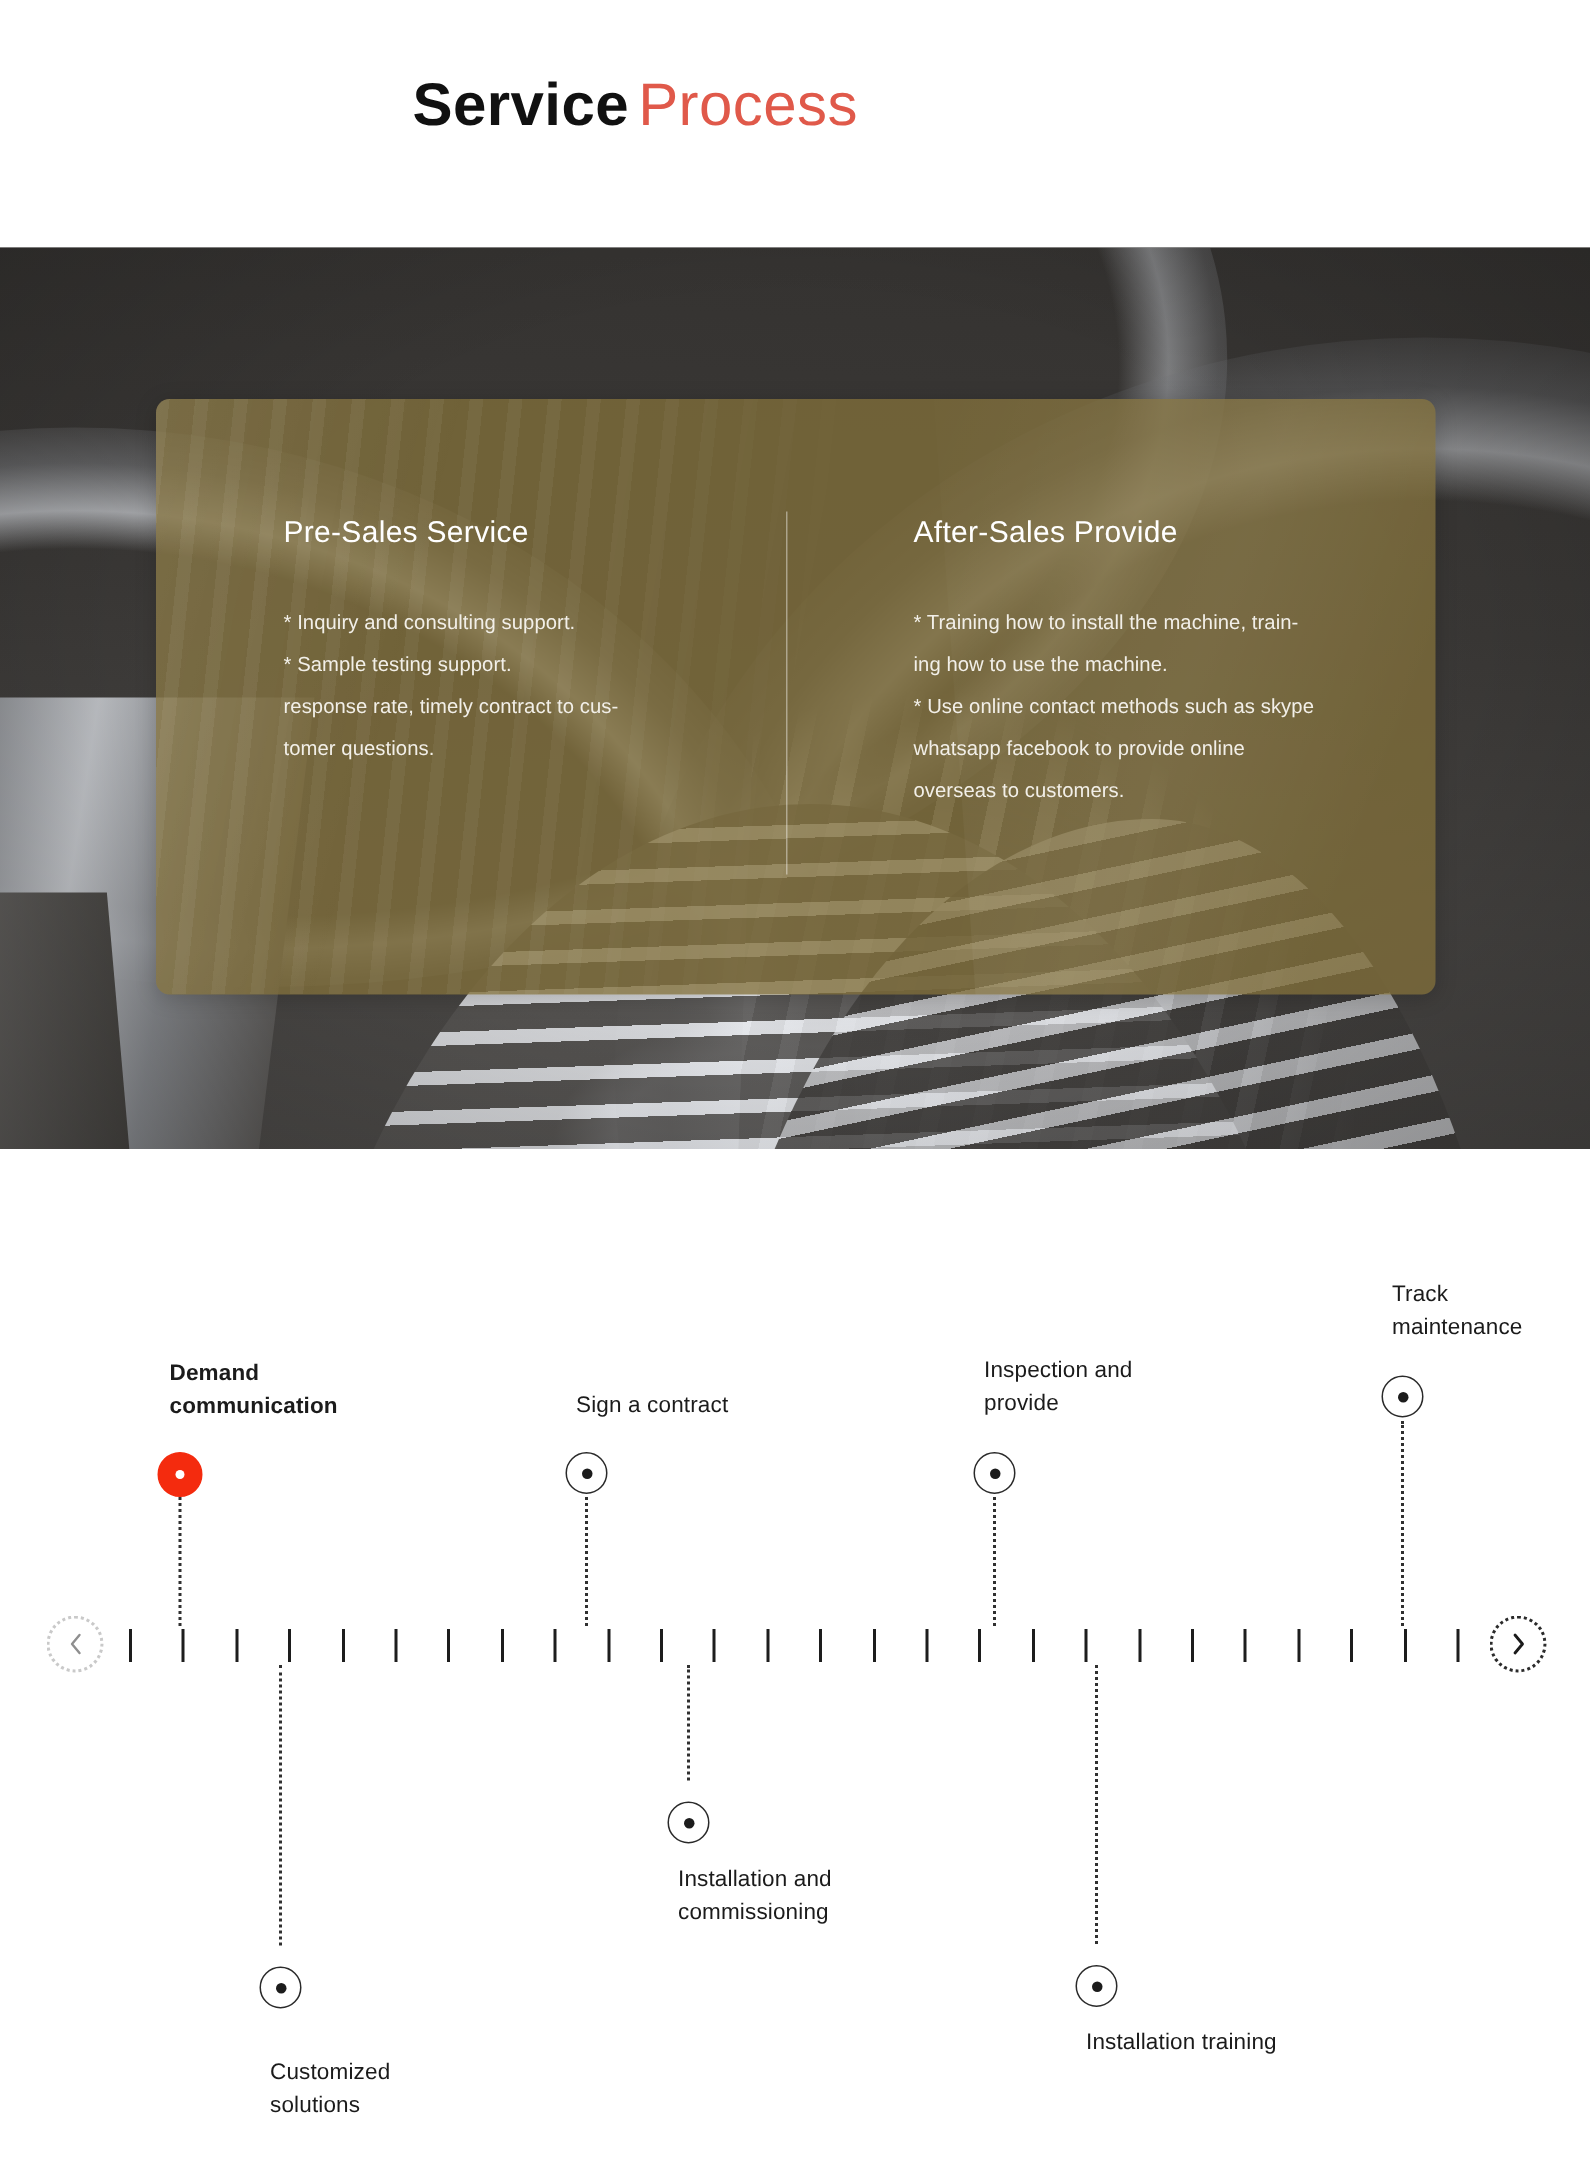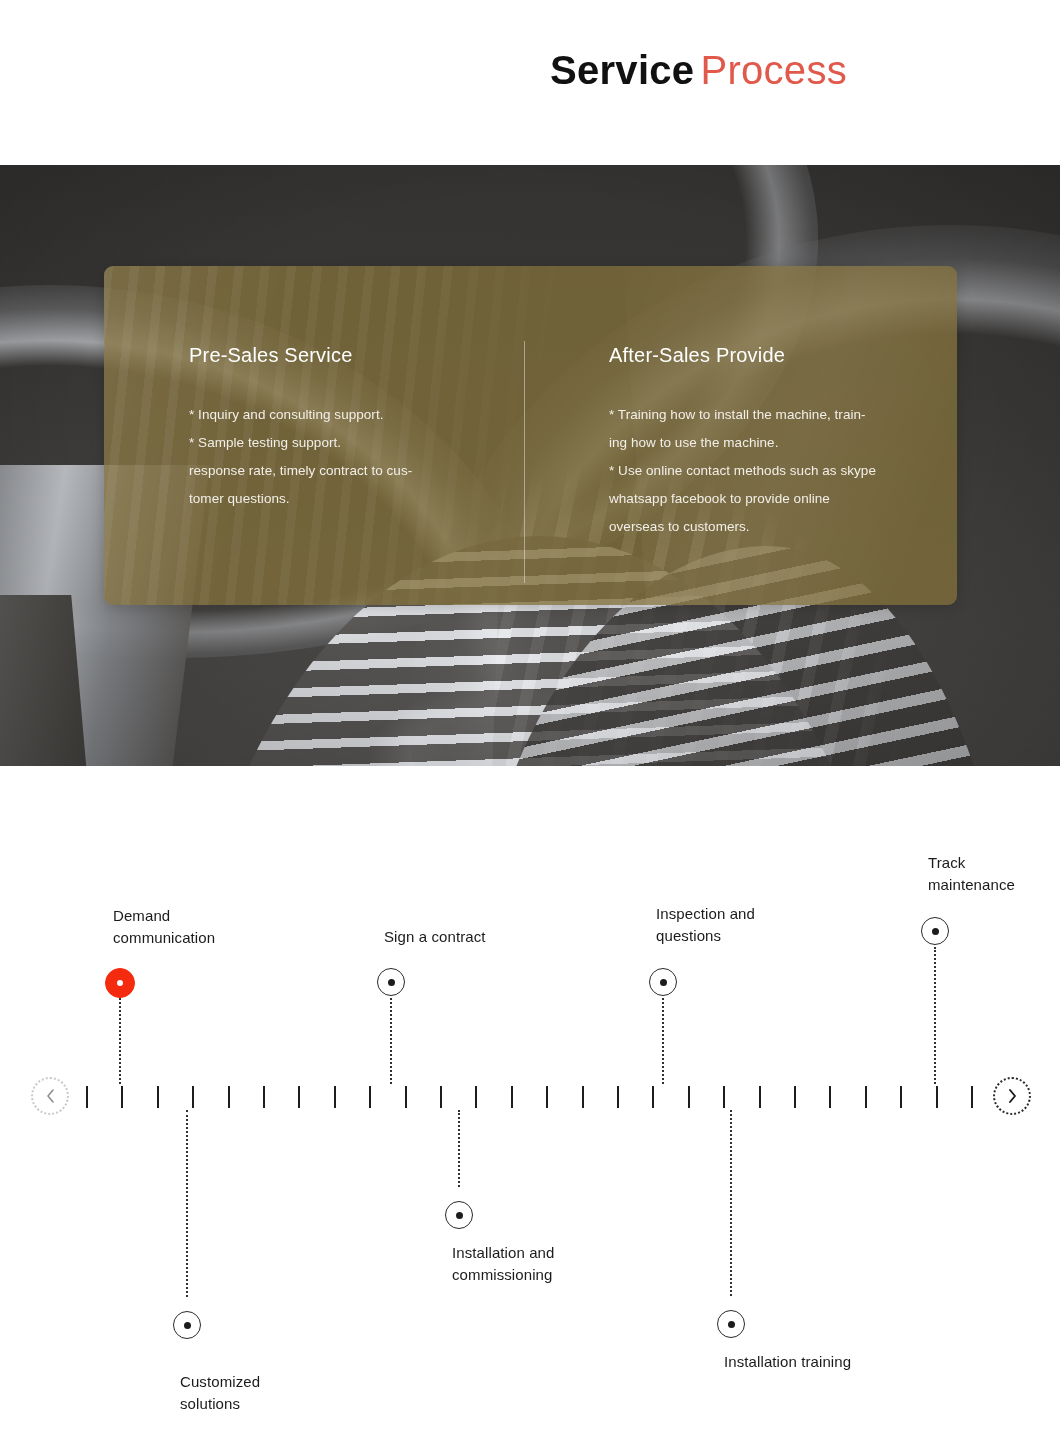--- a/index.html
+++ b/index.html
@@ -14,21 +14,21 @@
     font-family: "Liberation Sans", sans-serif;
     overflow: hidden;
   }
 
   
   .page-title {
     position: absolute;
     left: 0;
     top: 48px;
     width: 847px;
-    text-align: right;
+    text-align: center;
     font-size: 40px;
     line-height: 1.1;
     letter-spacing: 0.3px;
     white-space: nowrap;
   }
   .title-strong {
     font-weight: 700;
     color: #111111;
   }
   .title-light {
@@ -135,21 +135,21 @@
     inset: 0;
     background: radial-gradient(ellipse 820px 520px at 50% 45%, rgba(0,0,0,0) 45%, rgba(0,0,0,0.28) 100%);
   }
 
   
   .info-panel {
     position: absolute;
     left: 104px;
     top: 101px;           
     width: 853px;
-    height: 339px;
+    height: 397px;
     border-radius: 9px;
     background: rgba(128,110,58,0.78);
     box-shadow: 0 2px 14px rgba(0,0,0,0.18);
     overflow: hidden;
   }
   .panel-sheen {
     position: absolute;
     inset: 0;
     background:
       linear-gradient(104deg, rgba(255,255,255,0.07) 0%, rgba(255,255,255,0.00) 22%),
@@ -372,21 +372,21 @@
     <svg width="11" height="16" viewBox="0 0 11 16" aria-hidden="true">
       <polyline points="3,2 8,8 3,14" fill="none" stroke="#1b1b1b" stroke-width="1.9" stroke-linecap="round" stroke-linejoin="round"></polyline>
     </svg>
   </div>
 
   <div id="steps-layer">
       <div class="connector" style="left: 119px; top: 232px; height: 86px;"></div>
       <div class="marker active" style="left: 105px; top: 202px;">
         <span class="core"></span>
       </div>
-      <div class="step-label" style="left: 113px; top: 139px;">Demand
+      <div class="step-label" style="left: 113px; top: 139px; font-weight: bold;">Demand
 communication</div>
       <div class="connector" style="left: 186px; top: 344px; height: 187px;"></div>
       <div class="marker" style="left: 173px; top: 545px;">
         <span class="core"></span>
       </div>
       <div class="step-label" style="left: 180px; top: 605px;">Customized
 solutions</div>
       <div class="connector" style="left: 390px; top: 232px; height: 86px;"></div>
       <div class="marker" style="left: 377px; top: 202px;">
         <span class="core"></span>
@@ -396,21 +396,21 @@
       <div class="marker" style="left: 445px; top: 435px;">
         <span class="core"></span>
       </div>
       <div class="step-label" style="left: 452px; top: 476px;">Installation and
 commissioning</div>
       <div class="connector" style="left: 662px; top: 232px; height: 86px;"></div>
       <div class="marker" style="left: 649px; top: 202px;">
         <span class="core"></span>
       </div>
       <div class="step-label" style="left: 656px; top: 137px;">Inspection and
-questions</div>
+provide</div>
       <div class="connector" style="left: 730px; top: 344px; height: 186px;"></div>
       <div class="marker" style="left: 717px; top: 544px;">
         <span class="core"></span>
       </div>
       <div class="step-label" style="left: 724px; top: 585px;">Installation training</div>
       <div class="connector" style="left: 934px; top: 181px; height: 137px;"></div>
       <div class="marker" style="left: 921px; top: 151px;">
         <span class="core"></span>
       </div>
       <div class="step-label" style="left: 928px; top: 86px;">Track

